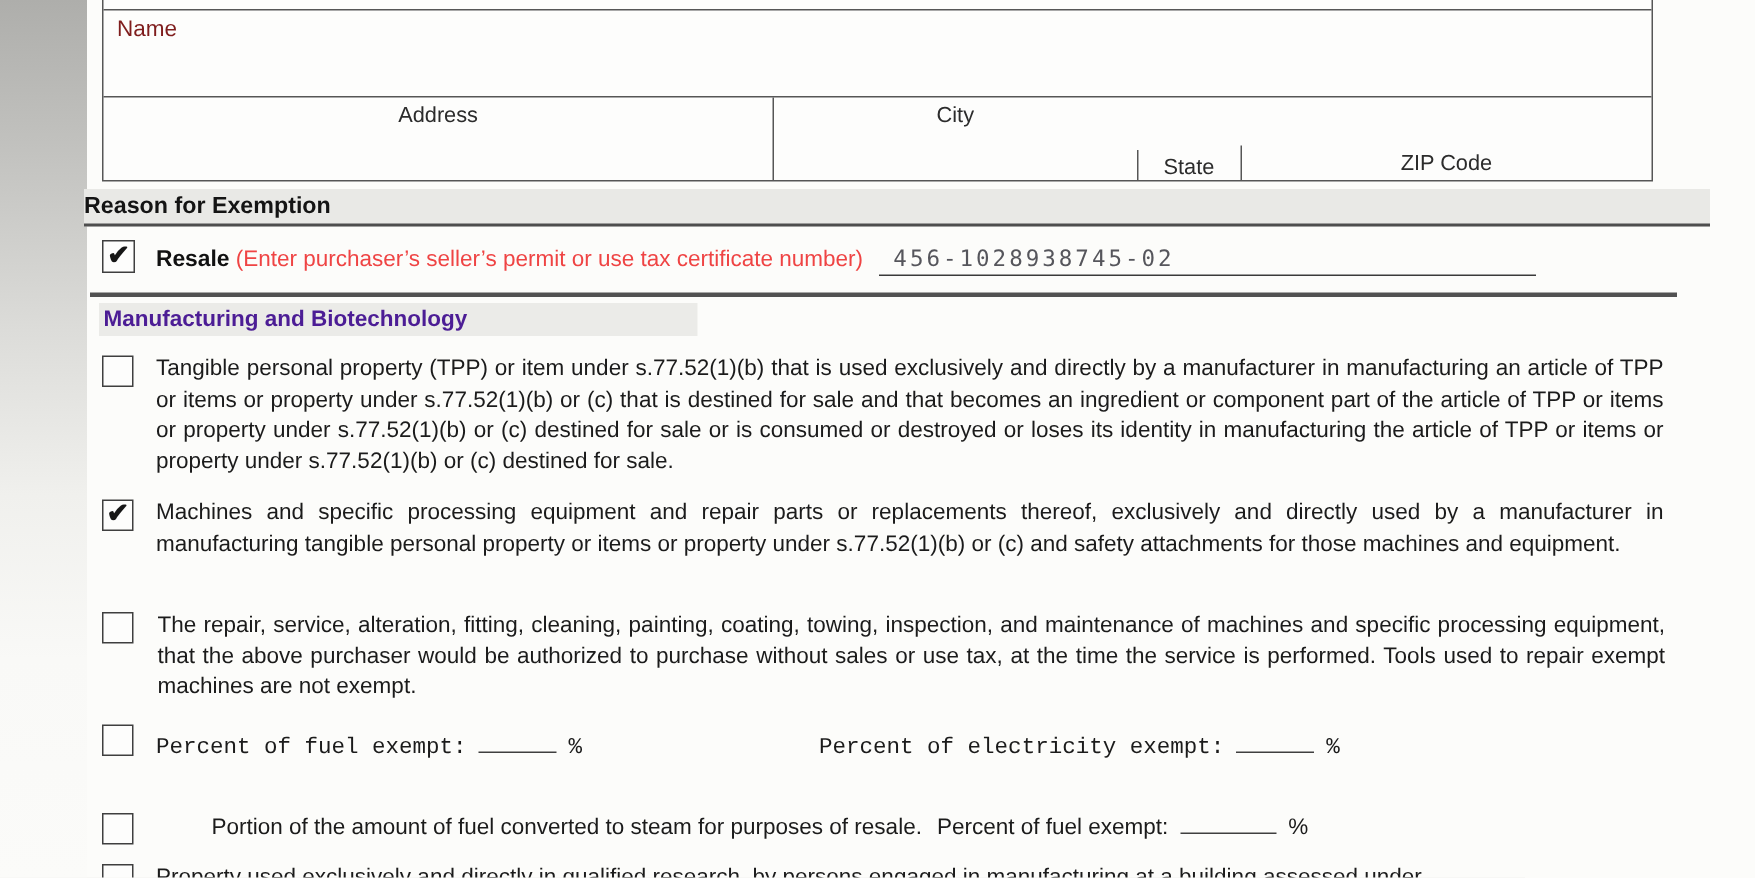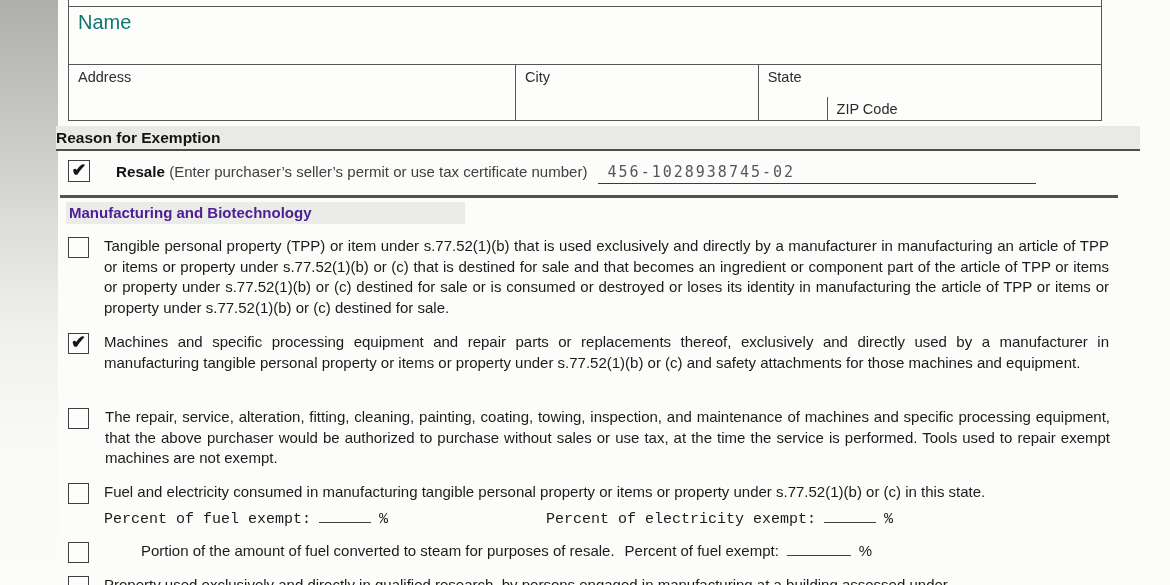--- a/index.html
+++ b/index.html
@@ -3,39 +3,39 @@
 <meta charset="utf-8">
 <style>
   html,body{margin:0;padding:0;}
   body{font-family:"Liberation Sans",sans-serif;background:#e9e9e6;}
   .page{position:relative;width:1170px;height:585px;overflow:hidden;background:#fcfcfa;color:#1c1c1c;}
   .left-shade{position:absolute;left:0;top:0;width:58px;height:585px;
     background:linear-gradient(180deg,#aeaeab 0,#c2c2bf 100px,#dcdcd9 220px,#f0f0ed 330px,#f9f9f7 440px,#fbfbf9 100%);}
   
   .seller-table{position:absolute;left:68px;top:-16px;width:1034px;border:1.5px solid #565656;background:#fdfdfc;box-sizing:border-box;}
   .seller-header{height:21px;border-bottom:1.5px solid #565656;font-weight:bold;font-size:15px;line-height:20px;padding:0 8px;color:#111;}
-  .row-name{height:58px;border-bottom:1.5px solid #565656;padding:4px 9px;font-size:20px;color:#0f766e;box-sizing:border-box;}
-  .row-bottom{display:flex;height:55px;}
+  .row-name{height:58px;border-bottom:1.5px solid #565656;padding:4px 9px;font-size:15px;color:#7f1d1d;box-sizing:border-box;}
+  .row-bottom{display:flex;height:55px;text-align:center;}
   .cell{padding:4px 9px;font-size:14.5px;color:#2c2c2c;box-sizing:border-box;}
   .cell+.cell{border-left:1.5px solid #565656;}
   .cell-address{width:447px;}
   .cell-city{width:243px;}
-  .cell-state{width:69px;}
+  .cell-state{width:69px;margin-top:35px;}
   .cell-zip{width:275px;margin-top:32px;}
   
   .reason-band{position:absolute;left:56px;top:126px;width:1084px;height:23px;background:#e9e9e6;
     border-bottom:2.5px solid #4e4e4e;font-weight:bold;font-size:15.5px;line-height:23px;color:#141414;}
   
   .resale-row{position:absolute;left:68px;top:160px;width:1060px;display:flex;align-items:flex-start;}
   .checkbox{width:20px;height:20px;border:1.8px solid #3f3f3f;background:#fdfdfc;box-sizing:content-box;
     display:flex;align-items:center;justify-content:center;flex:none;}
   .check{font-size:18px;font-weight:bold;color:#161616;line-height:1;margin-top:-3px;}
   .resale-text{margin-left:14px;font-size:15px;padding-top:3px;white-space:nowrap;}
-  .resale-label{font-weight:bold;font-size:15.2px;color:#111;margin-left:12px;}
-  .resale-hint{color:#404040;}
+  .resale-label{font-weight:bold;font-size:15.2px;color:#111;}
+  .resale-hint{color:#ef4444;}
   .permit-line{display:inline-block;width:428px;border-bottom:1.5px solid #3a3a3a;margin-left:6px;
     font-family:"DejaVu Sans Mono",monospace;font-size:15px;letter-spacing:2px;color:#56565c;padding:0 0 2px 10px;vertical-align:baseline;}
   .section-divider{position:absolute;left:60px;top:195px;width:1058px;height:2.5px;background:#515151;}
   .mfg-header{position:absolute;left:66px;top:202px;width:396px;height:22px;background:#ebebe8;
     font-weight:bold;font-size:15px;line-height:21px;padding-left:3px;color:#4c1d95;}
   
   .item{position:absolute;left:68px;width:1042px;display:flex;align-items:flex-start;}
   .item .checkbox{width:19px;height:19px;margin-top:1px;}
   .item-text{margin-left:15px;width:1005px;font-size:15px;line-height:20.6px;text-align:justify;color:#1b1b1b;}
   .item-text.inline{text-align:left;}
@@ -103,21 +103,20 @@
   </div>
 
   <div class="item" id="item-2">
     <span class="checkbox"></span>
     <div class="item-text">The repair, service, alteration, fitting, cleaning, painting, coating, towing, inspection, and maintenance of machines and specific processing equipment, that the above purchaser would be authorized to purchase without sales or use tax, at the time the service is performed.  Tools used to repair exempt machines are not exempt.</div>
   </div>
 
   <div class="item" id="item-3">
     <span class="checkbox"></span>
     <div class="item-text inline">
-      <span>Fuel and electricity consumed in manufacturing tangible personal property or items or property under s.77.52(1)(b) or (c) in this state.</span>
       <div class="percent-line">
         <span>Percent of fuel exempt:</span><span class="blank"></span><span>%</span><span class="elec-label">Percent of electricity exempt:</span><span class="blank"></span><span>%</span>
       </div>
     </div>
   </div>
 
   <div class="item" id="item-4">
     <span class="checkbox"></span>
     <div class="item-text inline">
       <span>Portion of the amount of fuel converted to steam for purposes of resale.</span><span class="suffix-label">Percent of fuel exempt:</span><span class="blank wide"></span><span>%</span>

